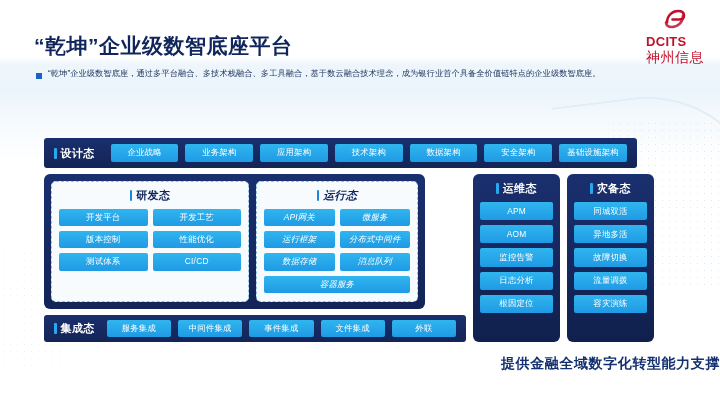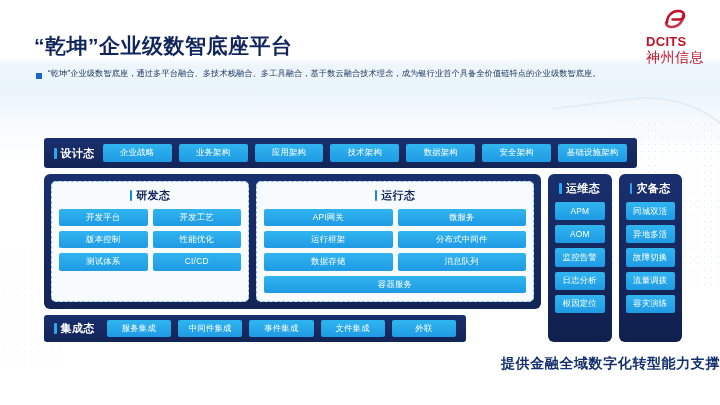--- a/index.html
+++ b/index.html
@@ -178,52 +178,52 @@
 
   
   .row-design {
     height: 30px;
     width: 593px;
     gap: 0;
   }
   .row-design .chips {
     display: flex;
     gap: 7px;
-    margin-left: 8px;
+    margin-left: 16px;
     flex: 1;
   }
   .row-design .chip { flex: 1; }
 
   
   .mid {
     display: flex;
     gap: 7px;
     margin-top: 6px;
     align-items: stretch;
   }
   .mid-left {
-    width: 497px;
+    width: 381px;
     background: linear-gradient(180deg, #1a2f6e 0%, #132456 100%);
     border-radius: 6px;
     padding: 7px;
     box-sizing: border-box;
     display: flex;
     gap: 7px;
   }
   .lightcard {
     background: #f7fbfe;
     border: 1px dashed #8fc4e8;
     border-radius: 5px;
     padding: 6px 7px 8px 7px;
     box-sizing: border-box;
     display: flex;
     flex-direction: column;
   }
   .card-dev { width: 198px; }
-  .card-run { flex: 1; }
+  .card-run { flex: 1; font-style: italic; }
   .lightcard .sec-head {
     display: flex;
     align-items: center;
     justify-content: center;
     gap: 4px;
     margin-bottom: 6px;
   }
   .grid2 {
     display: grid;
     grid-template-columns: 1fr 1fr;

